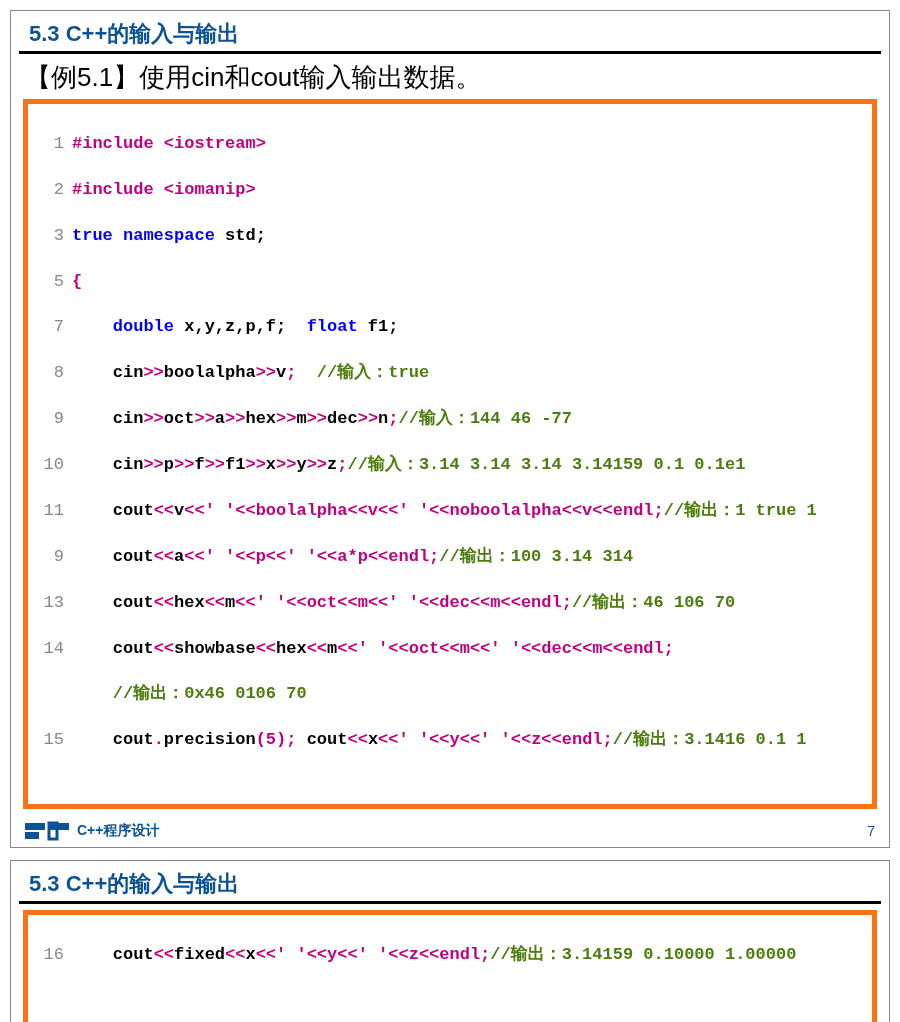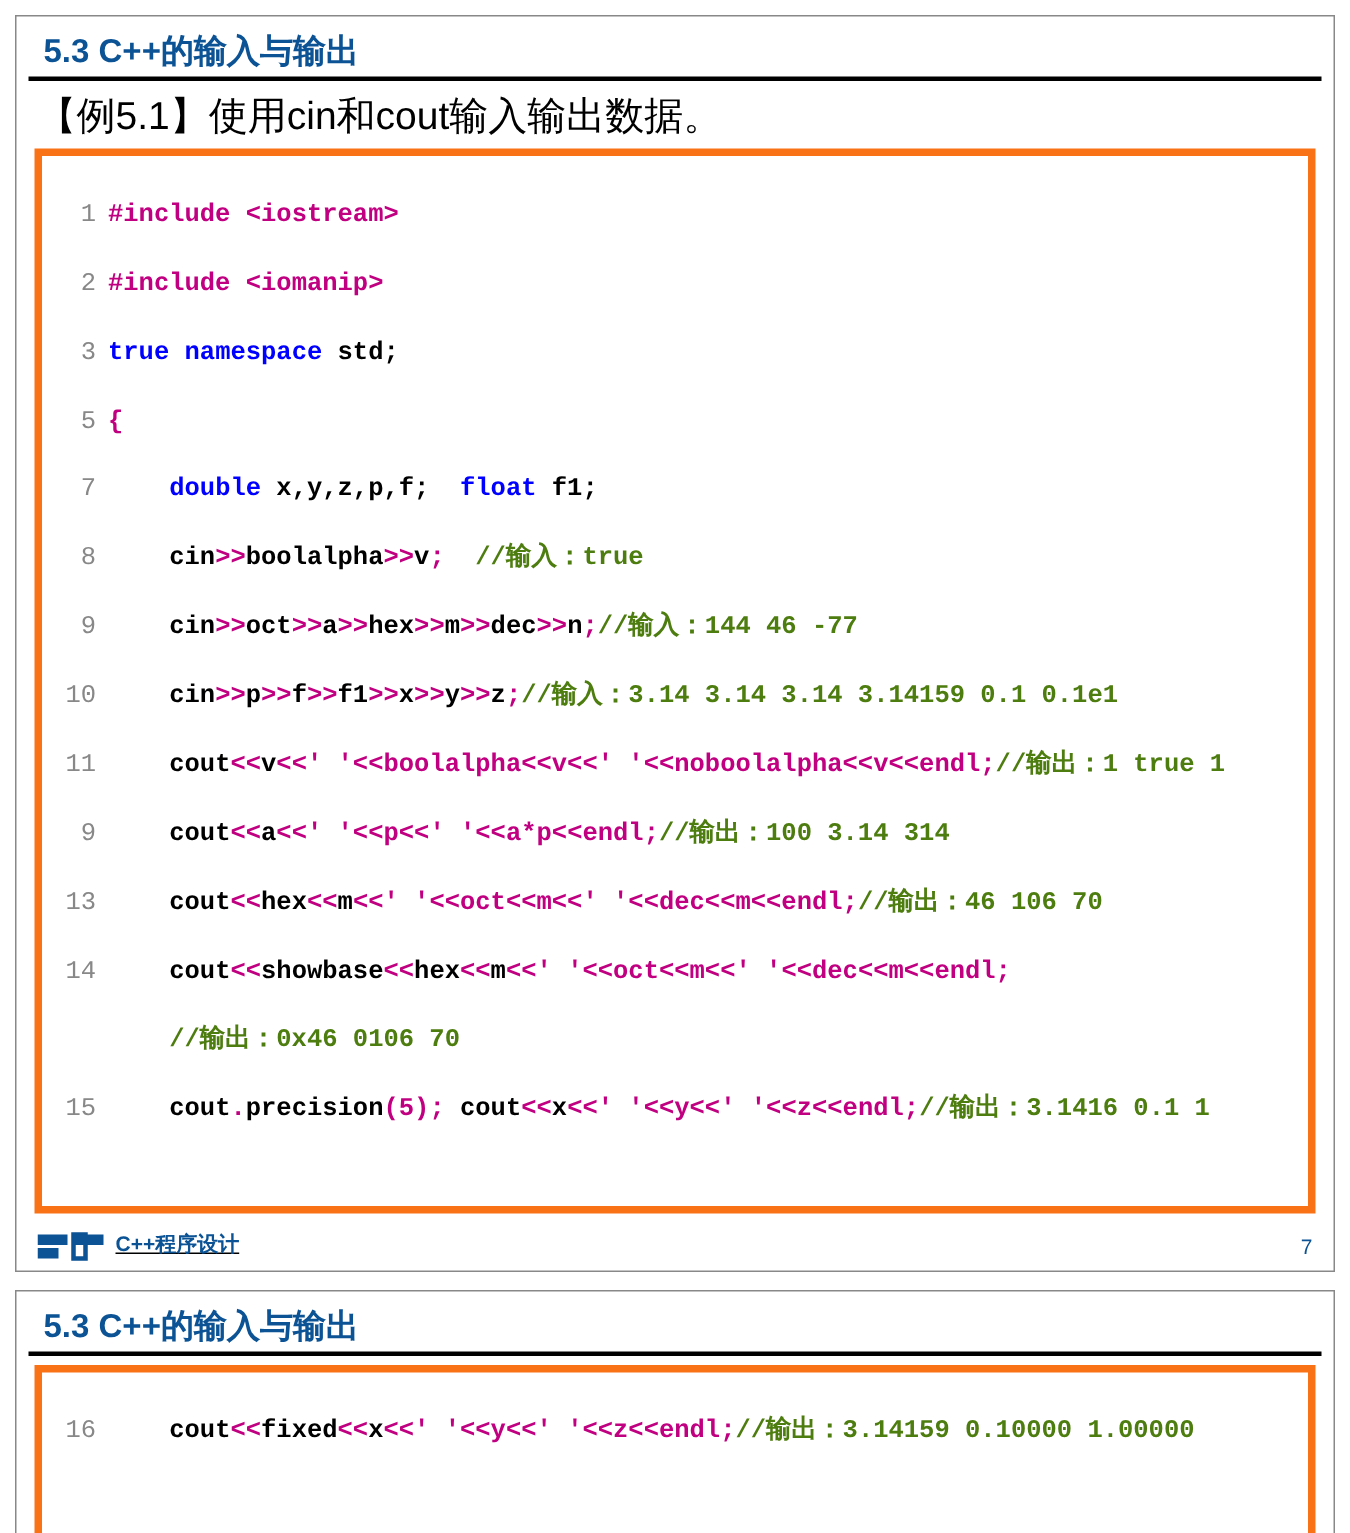--- a/index.html
+++ b/index.html
@@ -52,22 +52,22 @@
   .op   { color: #c00080; }
   .cmt  { color: #4d7c0f; }
   .footer {
     display: flex;
     align-items: center;
     justify-content: space-between;
     padding: 4px 14px 6px 14px;
   }
   .logo {
     display: inline-flex;
+    align-items: center;
     gap: 6px;
-    text-decoration: underline;
   }
   .logo-icon {
     width: 46px; height: 20px;
     display:inline-block;
   }
   .logo-text {
     font-weight: bold;
     color: #0b5394;
     font-size: 14px;
   }

